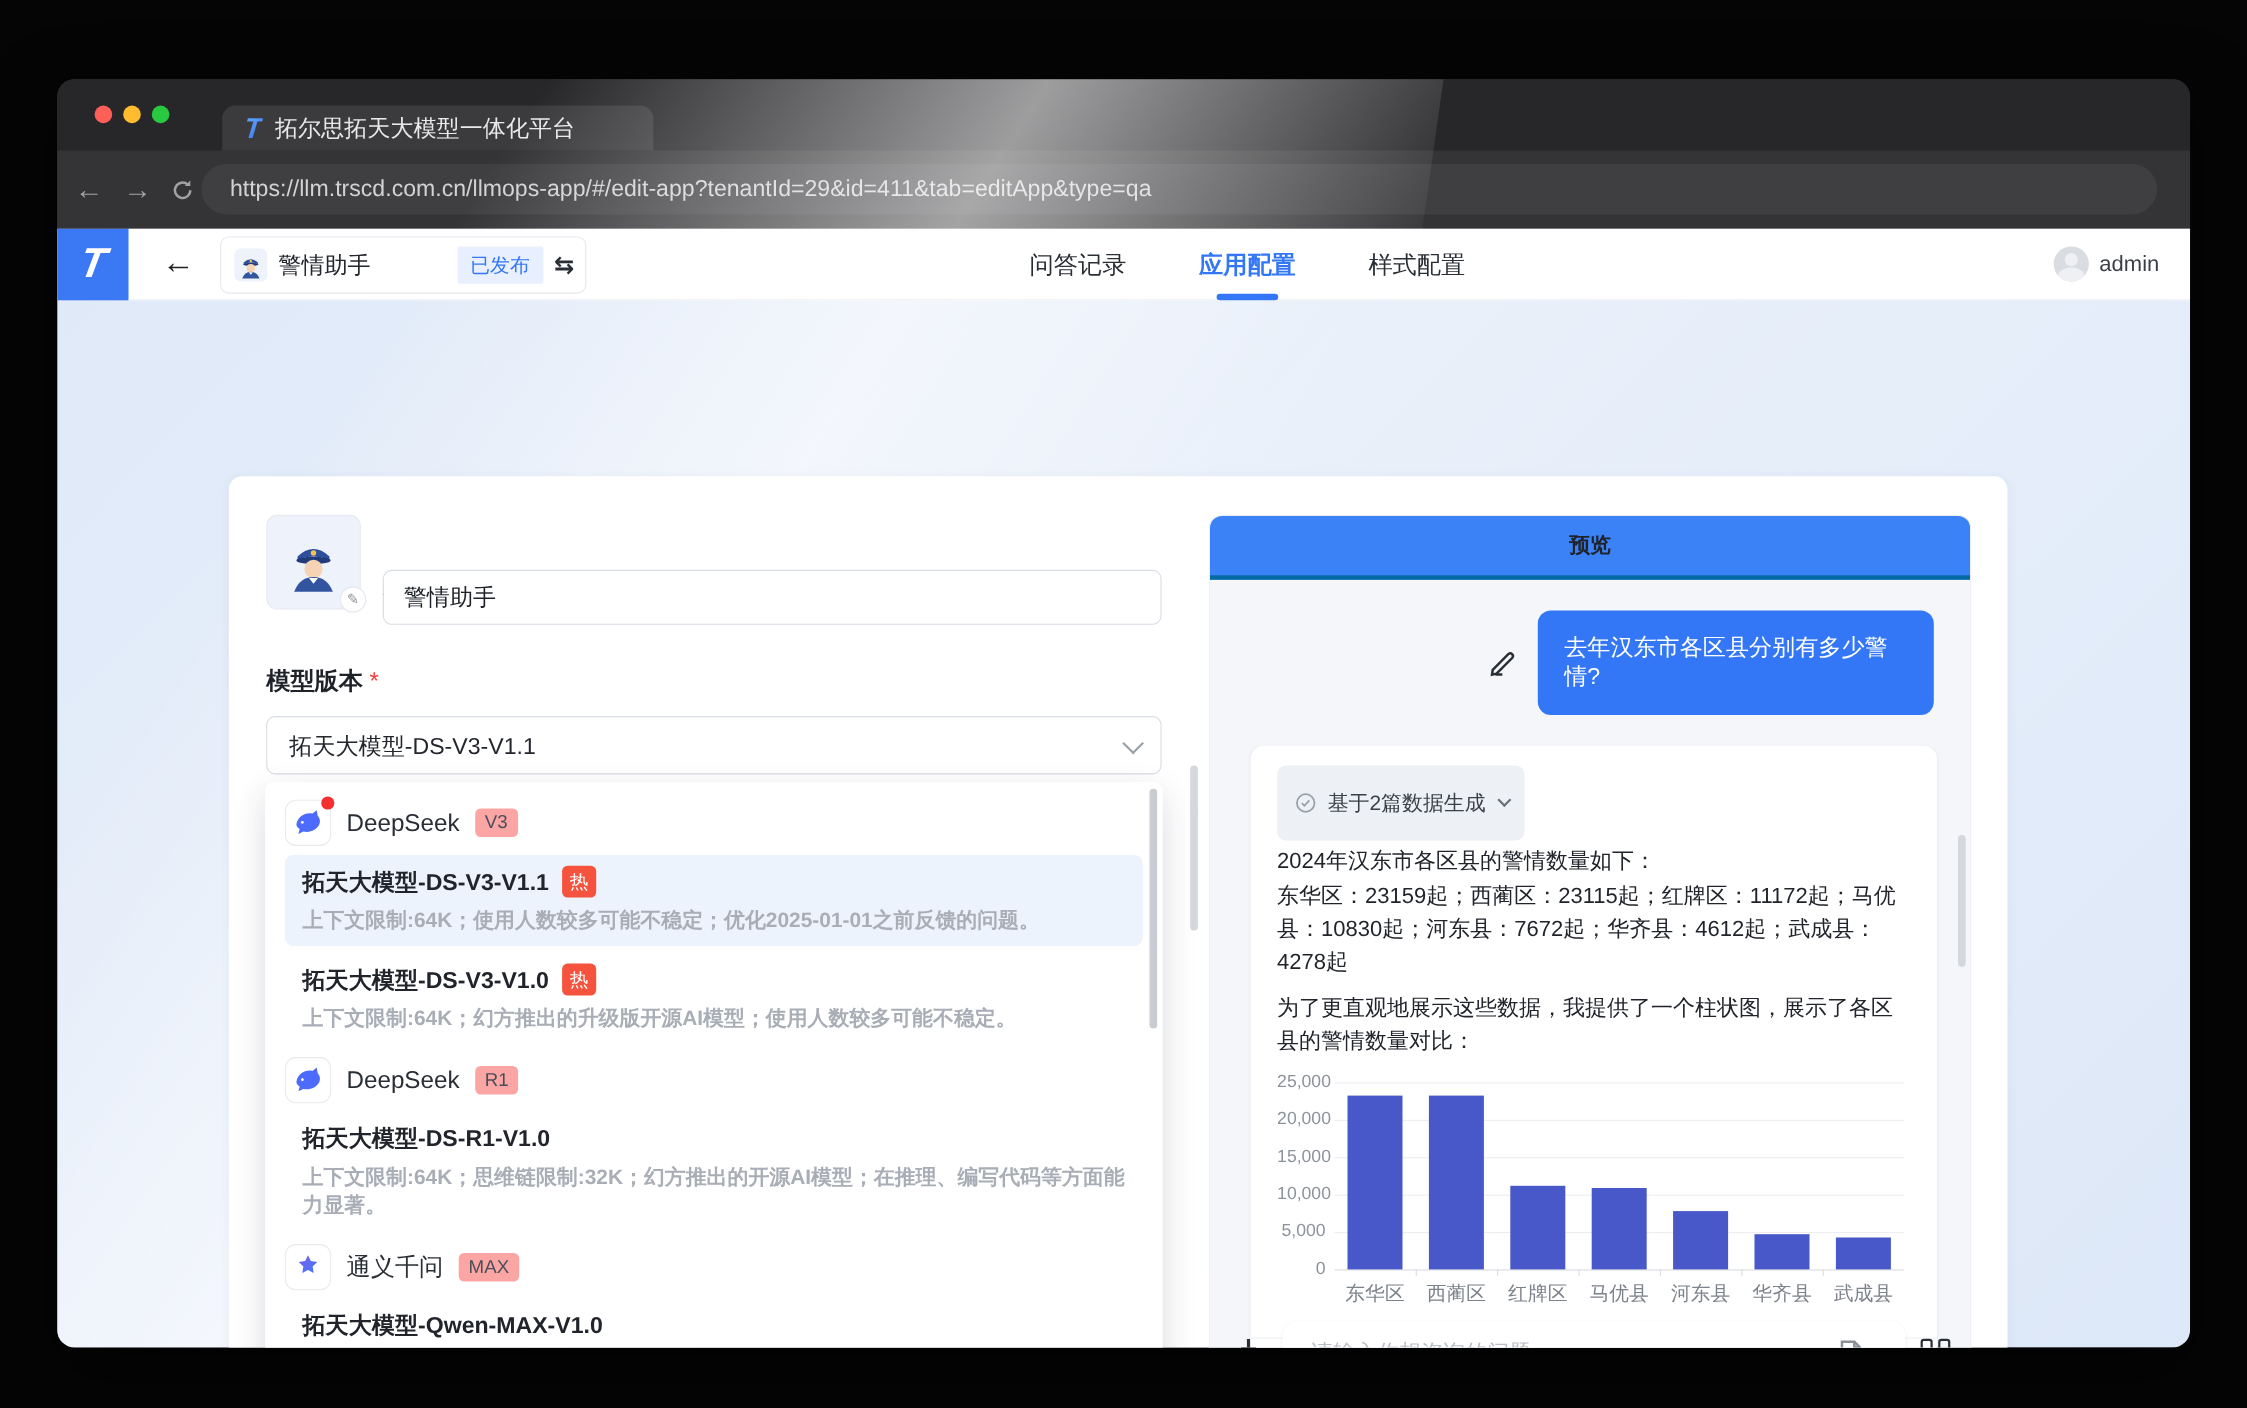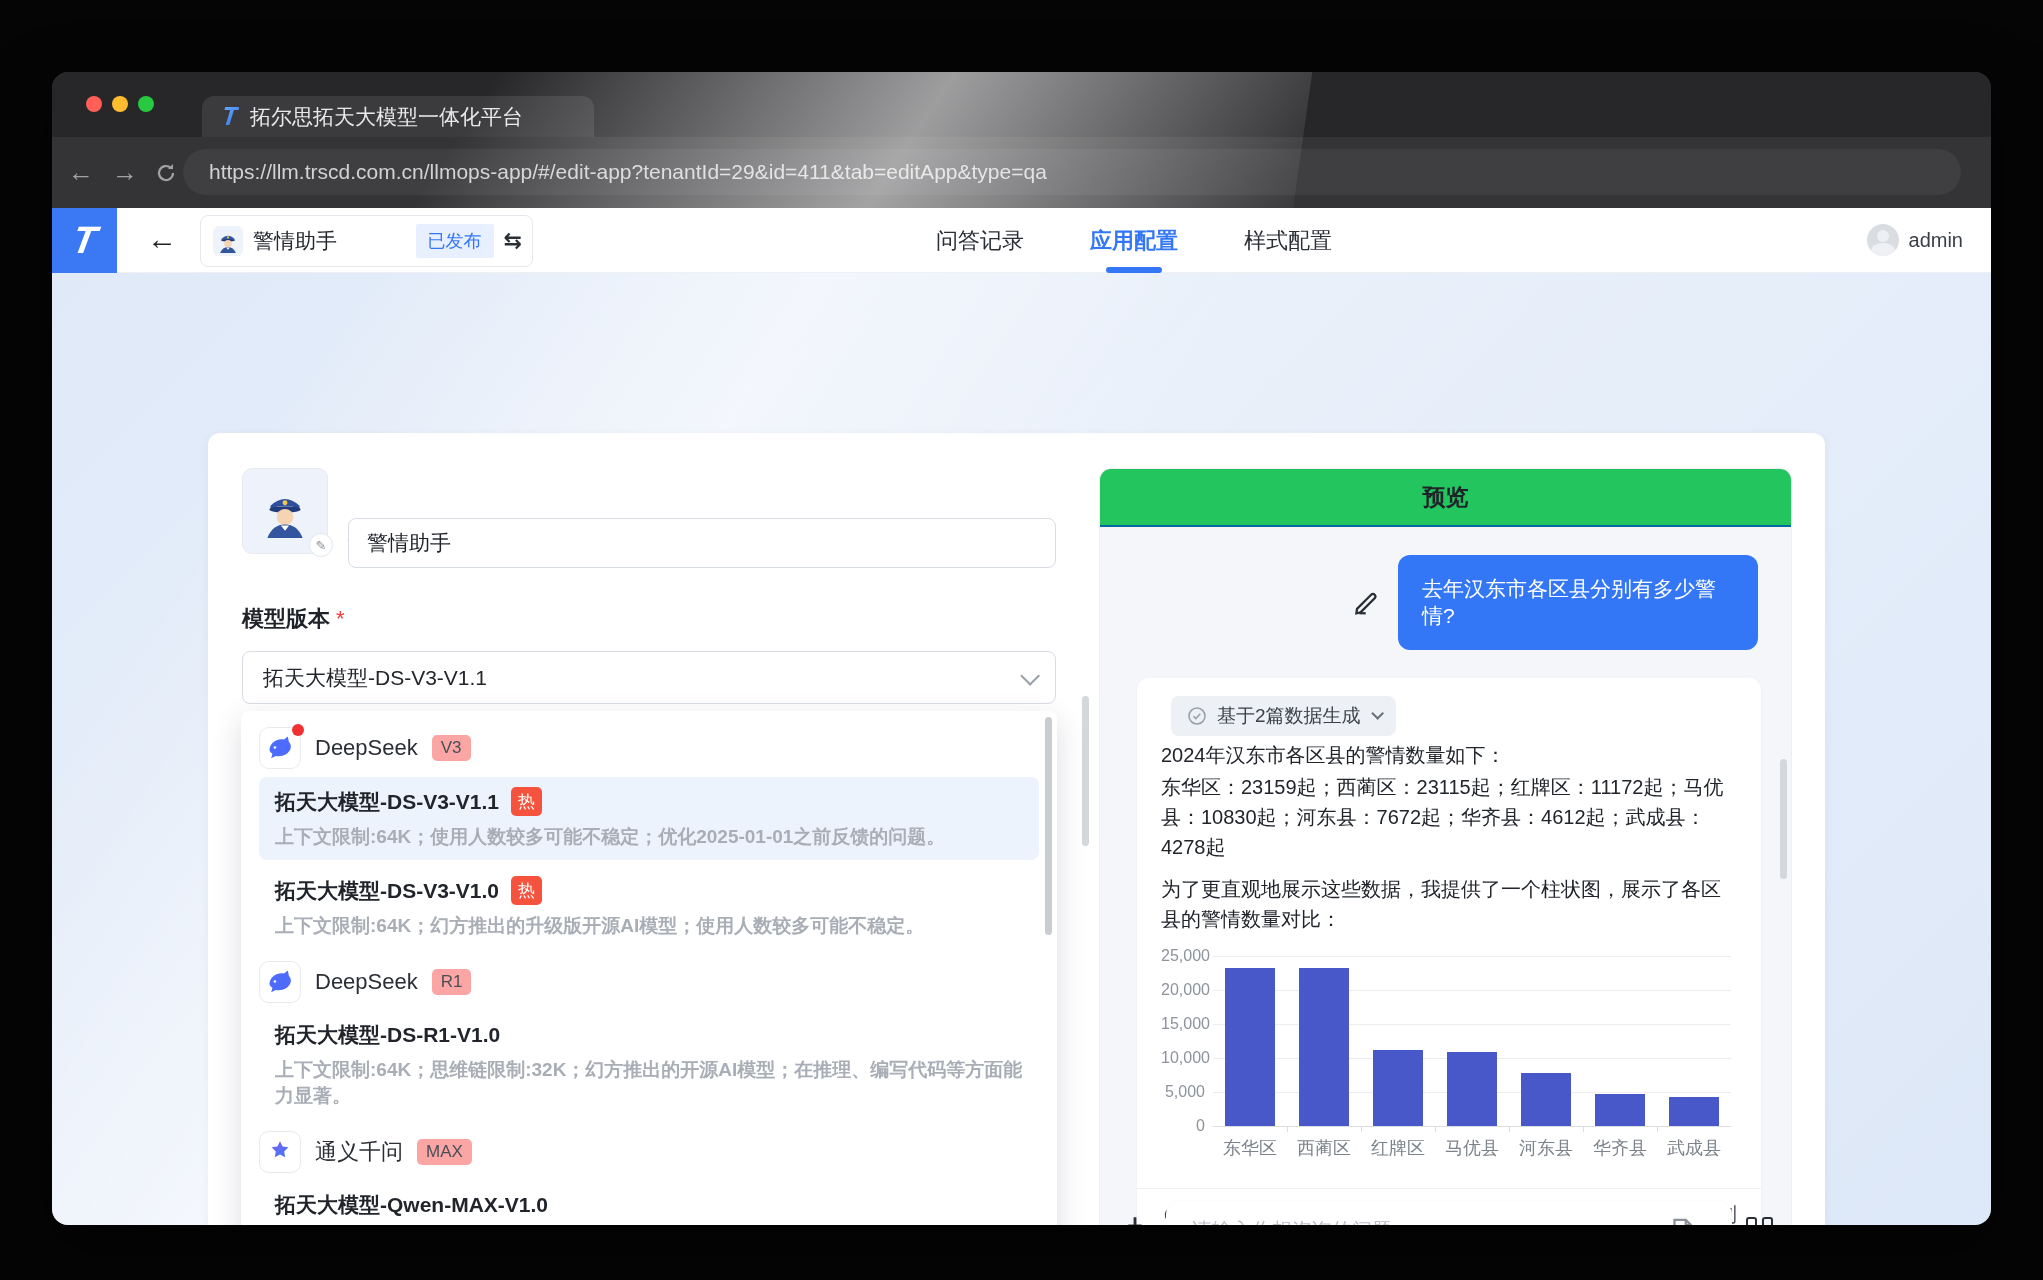--- a/index.html
+++ b/index.html
@@ -54,26 +54,26 @@
   .dd-badge{background:#fca5a5;color:#4a4f57;font-size:17px;padding:3px 9px;border-radius:5px;}
   .dd-item{margin:6px 0 0 0;padding:10px 16px;border-radius:8px;}
   .dd-item.selected{background:#edf3fc;}
   .dd-title-row{display:flex;align-items:center;gap:12px;}
   .dd-title{font-size:21px;font-weight:700;color:#21252b;}
   .hot{background:#f5533d;color:#fff;font-size:17px;padding:3px 7px;border-radius:5px;}
   .dd-desc{font-size:19px;color:#a9aeb6;margin-top:8px;font-weight:bold;}
   .form-scroll{position:absolute;left:1030px;top:488px;width:7px;height:150px;background:#d4d7dc;border-radius:4px;}
   
   .preview{position:absolute;left:1047px;top:260px;width:693px;height:815px;background:#f4f6f9;border:1px solid #edeff3;border-radius:12px;overflow:hidden;}
-  .pv-header{height:58px;background:#22c55e;border-bottom:2px solid #0369a1;display:flex;align-items:center;justify-content:center;font-size:23px;font-weight:700;color:#1f2329;}
+  .pv-header{height:58px;background:#3b82f6;border-bottom:4px solid #0369a1;display:flex;align-items:center;justify-content:center;font-size:19px;font-weight:700;color:#1f2329;}
   .chat-scroll{position:absolute;right:4px;top:290px;width:7px;height:120px;background:#d4d7dc;border-radius:4px;}
   .user-row{display:flex;justify-content:flex-end;align-items:center;gap:16px;margin:28px 33px 0 0;}
   .bubble{background:#3377f6;color:#fff;font-size:21px;padding:20px 24px;border-radius:12px;max-width:360px;line-height:1.3;}
   .anscard{margin:28px 0 0 37px;width:624px;background:#fff;border-radius:12px;padding:18px 24px 0 24px;box-shadow:0 1px 3px rgba(30,40,70,.05);}
-  .pill{display:inline-flex;align-items:center;gap:10px;background:#edf0f5;border-radius:8px;padding:7px 16px;font-size:19px;color:#3c4148;margin-left:10px;}
+  .pill{display:inline-flex;align-items:center;gap:10px;background:#edf0f5;border-radius:8px;padding:21px 16px;font-size:19px;color:#3c4148;}
   .ans-text{font-size:20px;color:#21252b;line-height:1.5;margin-top:4px;}
   .chartbox{position:relative;height:228px;margin-top:14px;}
   .ans-divider{height:1px;background:#f0f1f4;margin:12px -24px 0 -24px;}
   .ans-actions{display:flex;align-items:center;height:52px;font-size:20px;color:#41464f;}
   .act{display:flex;align-items:center;gap:9px;}
   .vbar{width:1px;height:22px;background:#d9dce1;margin:0 18px;}
   .inputbar{position:absolute;left:0;bottom:0;width:100%;height:104px;display:flex;align-items:center;padding:0 18px;gap:14px;}
   .chatinput{flex:1;height:58px;background:#fff;border:none;border-radius:14px;padding:0 60px 0 26px;font-size:20px;color:#23262c;outline:none;box-shadow:0 1px 4px rgba(30,40,70,.05);}
   .chatinput::placeholder{color:#b9bec7;}
   .upload-ic{position:absolute;right:94px;top:38px;}

